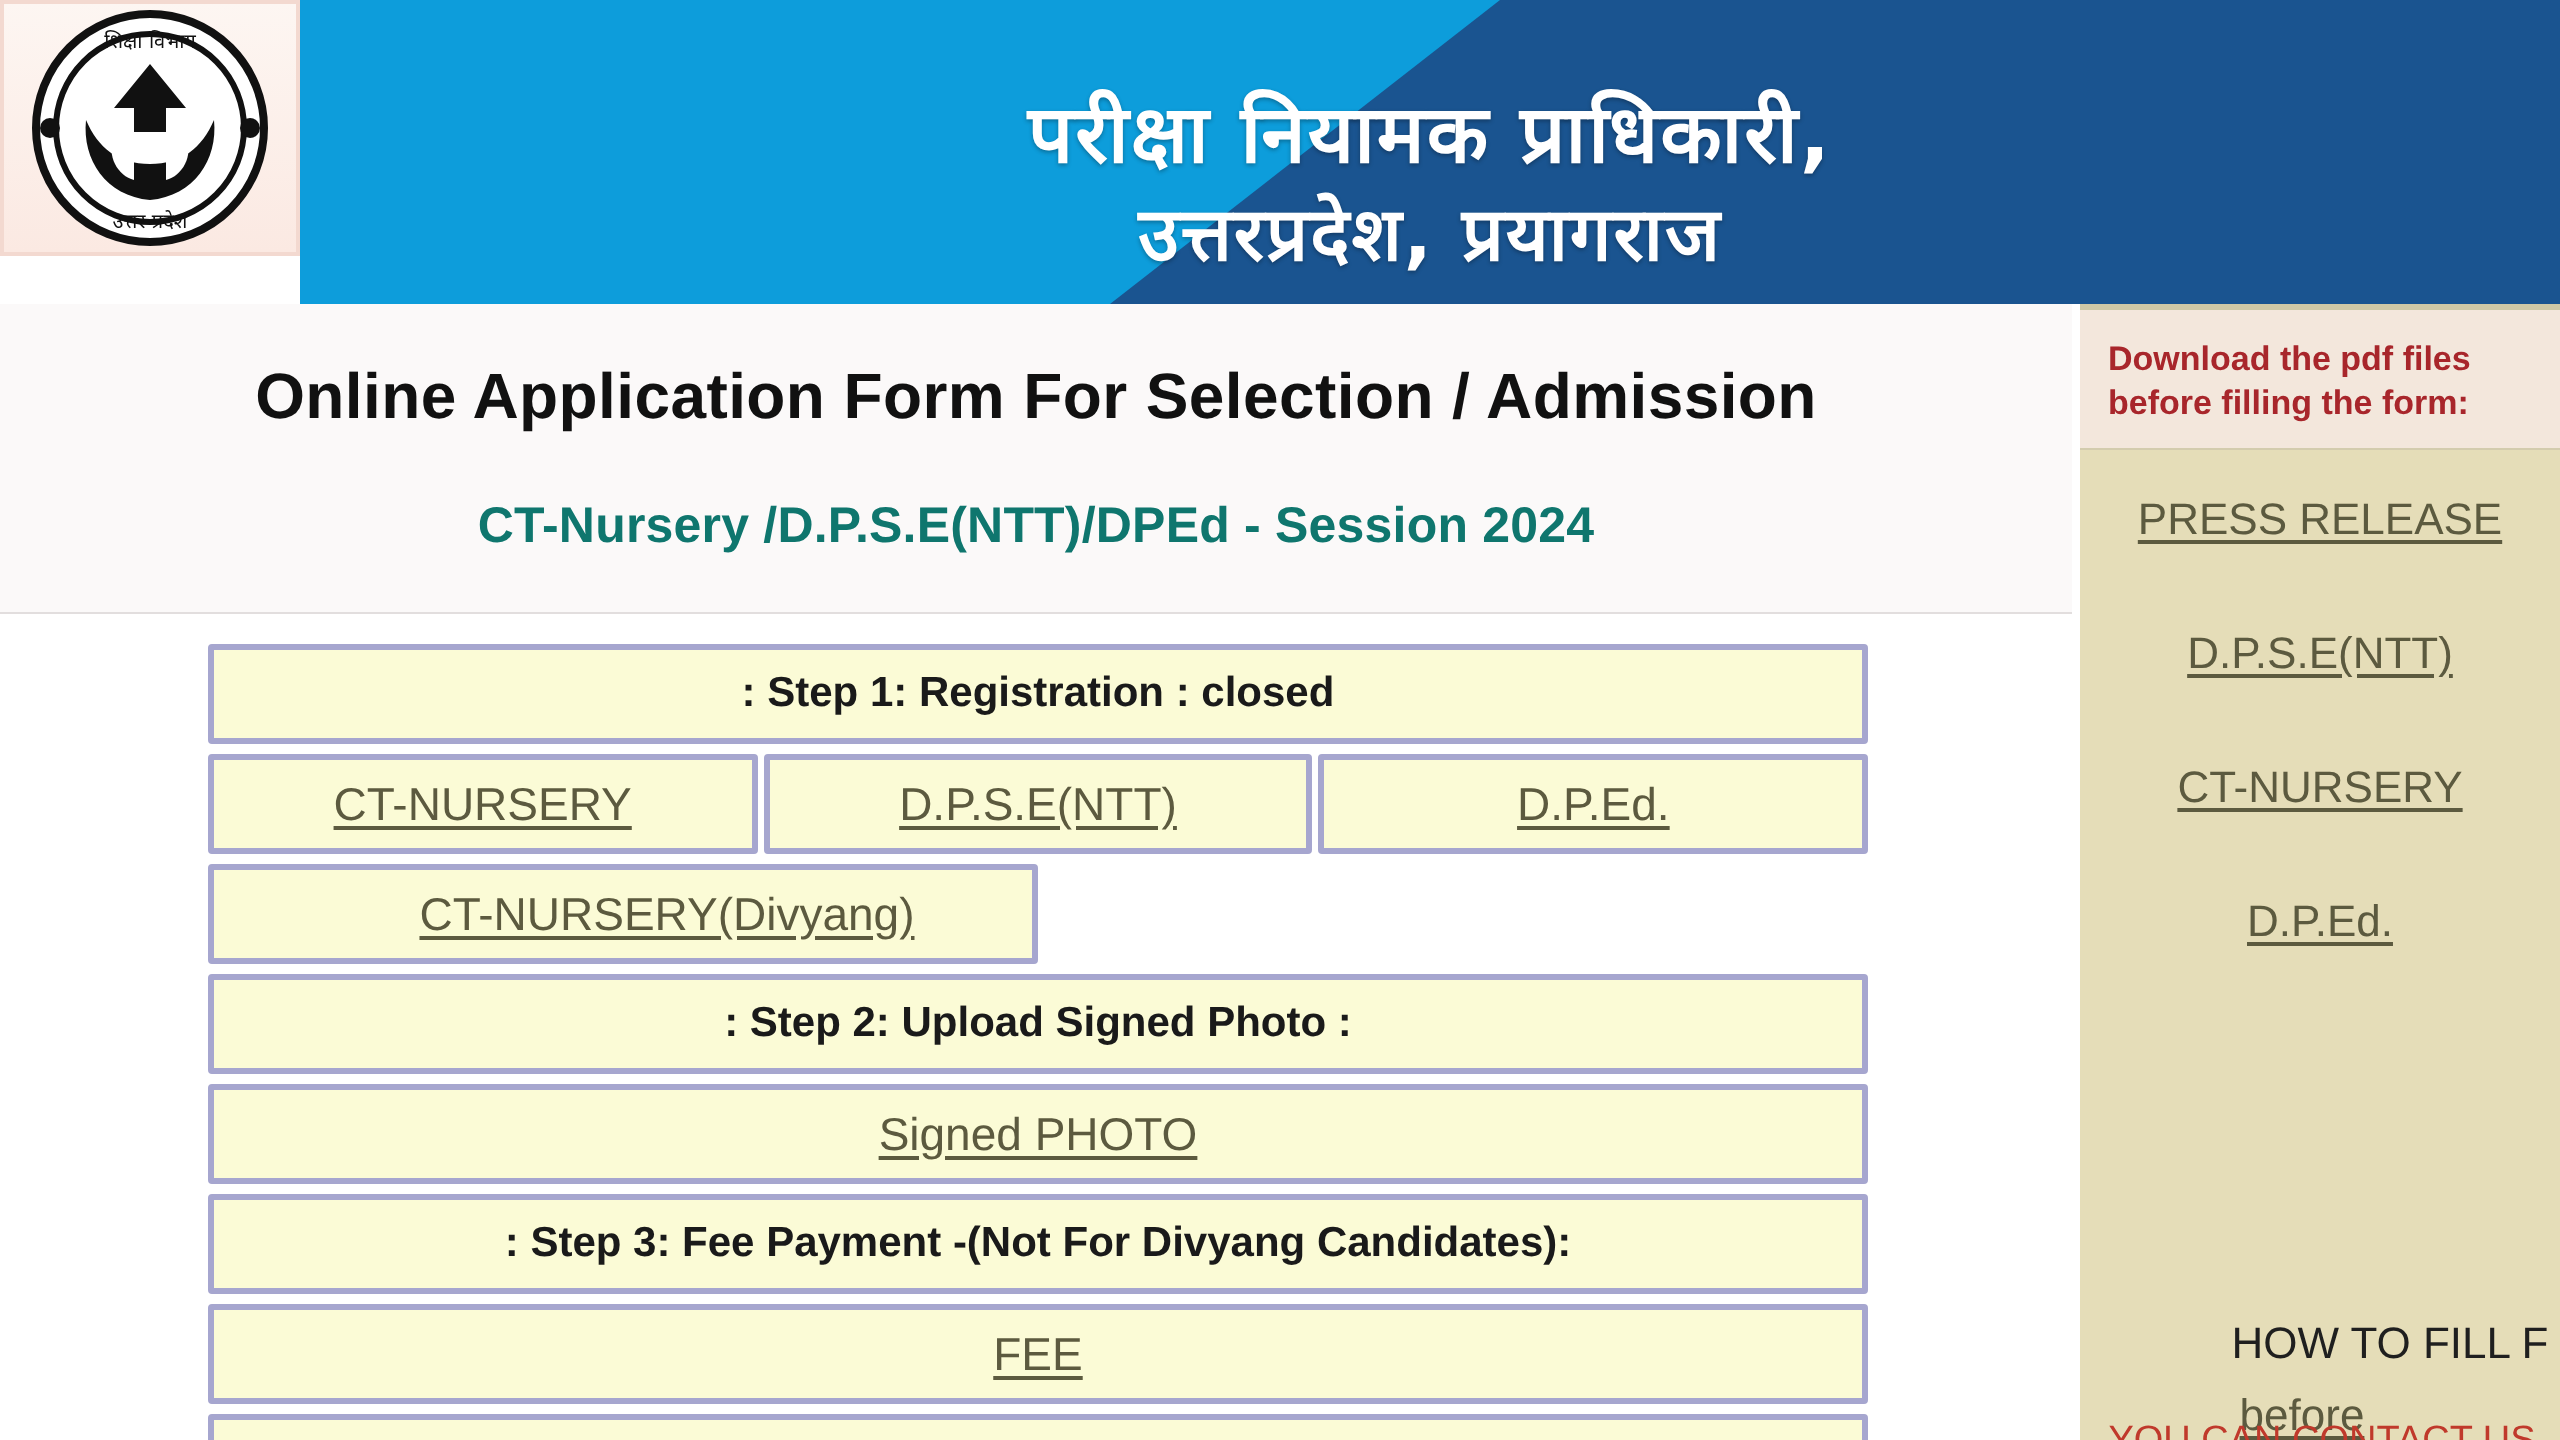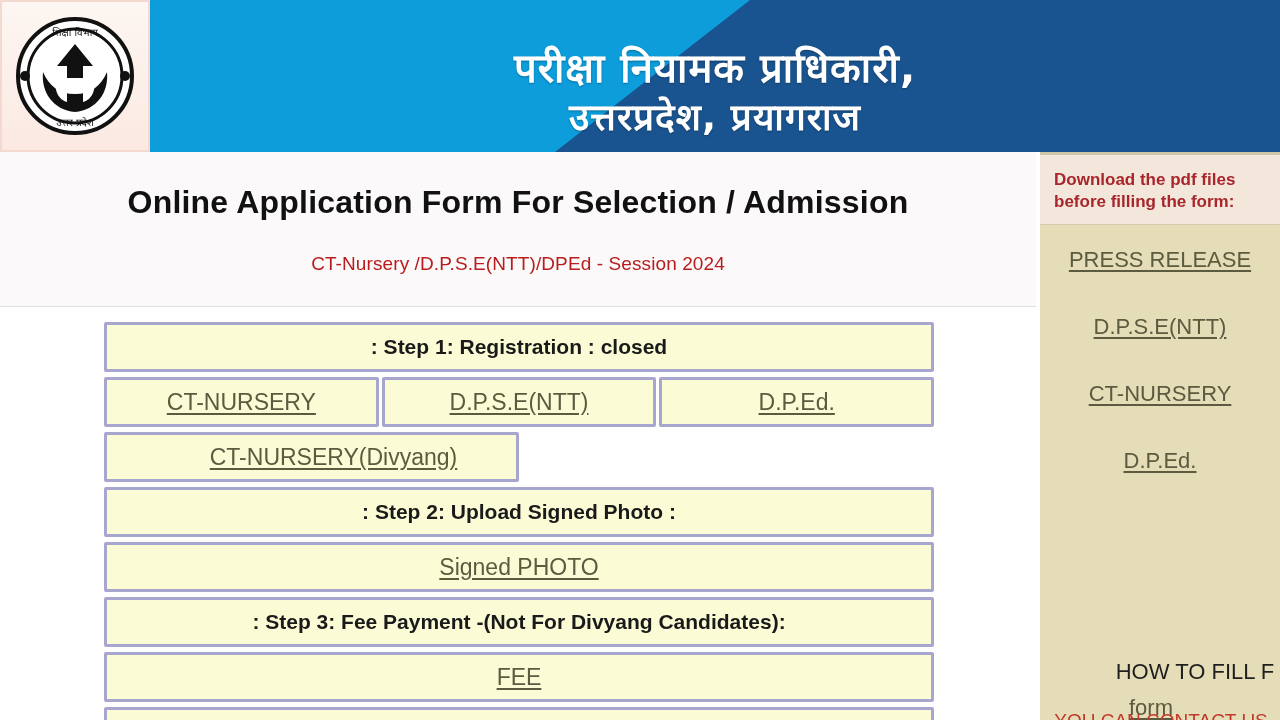--- a/index.html
+++ b/index.html
@@ -16,21 +16,21 @@
   #header {
     position: absolute;
     left: 0; top: 0;
     width: 1280px; height: 152px;
     background: #ffffff;
   }
 
   #logo-cell {
     position: absolute;
     left: 0; top: 0;
-    width: 150px; height: 152px;
+    width: 150px; height: 128px;
     background: linear-gradient(180deg, #fdf6f2 0%, #fbe9e2 100%);
     border: 2px solid #f3d9d0;
     display: flex;
     align-items: center;
     justify-content: center;
   }
 
   #emblem { width: 124px; height: 124px; }
 
   #banner {
@@ -94,23 +94,23 @@
     gap: 32px;
   }
   #main-title {
     font-size: 32px;
     font-weight: 700;
     color: #111111;
     letter-spacing: 0.2px;
     white-space: nowrap;
   }
   #sub-title {
-    font-size: 19px;
-    font-weight: 400;
-    color: #b91c1c;
+    font-size: 25px;
+    font-weight: 700;
+    color: #0f766e;
     letter-spacing: 0.1px;
     white-space: nowrap;
   }
 
   #steps {
     position: absolute;
     left: 104px; top: 170px;
     width: 830px;
   }
 
@@ -301,18 +301,18 @@
 
   <div id="sidebar-links">
       <a href="#">PRESS RELEASE</a>
       <a href="#">D.P.S.E(NTT)</a>
       <a href="#">CT-NURSERY</a>
       <a href="#">D.P.Ed.</a>
     </div>
 
   <div id="howto">
     <div id="howto-label">HOW TO FILL F</div>
-    <a id="howto-link" href="#">form</a>
+    <a id="howto-link" href="#">before</a>
   </div>
 
   <div id="contact">YOU CAN CONTACT US</div>
 
 </div>
 
 </body></html>

